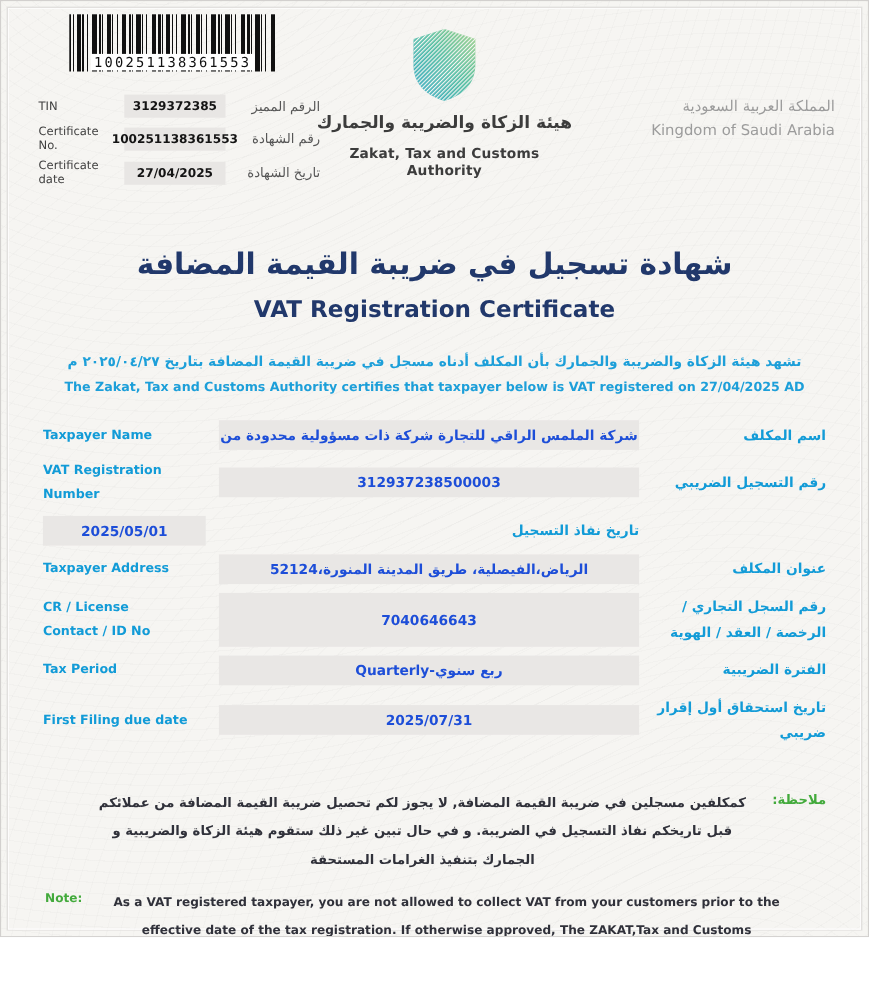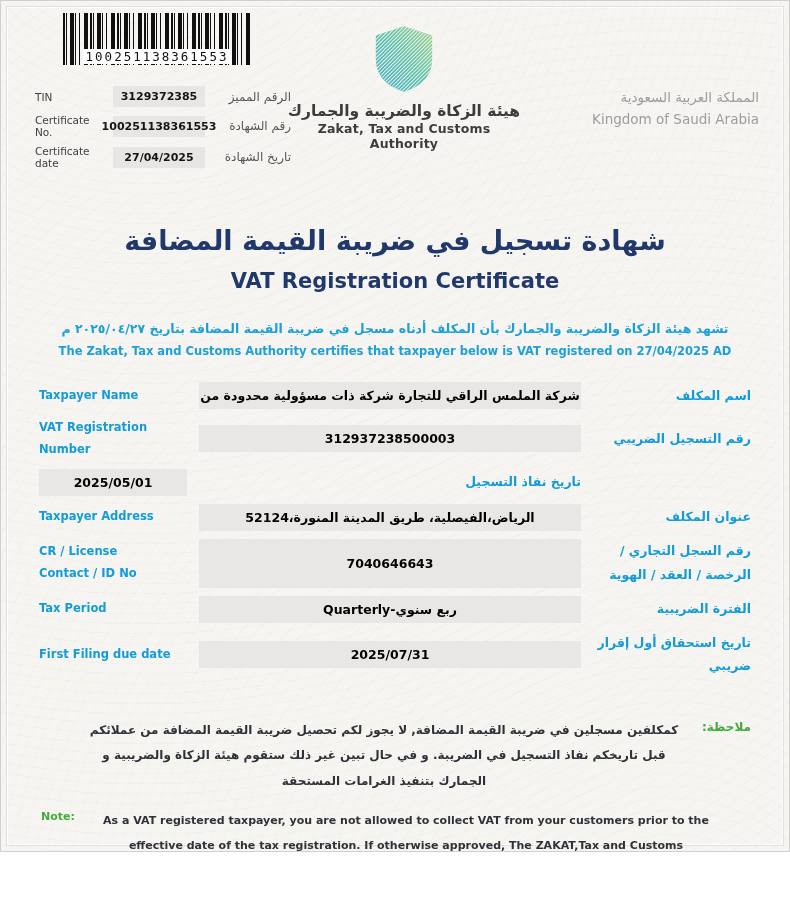--- a/index.html
+++ b/index.html
@@ -49,42 +49,42 @@
   .hf-label { font-size:10.5px; color:#3e3e3e; }
   .hf-box {
     background:#e8e6e4; height:21px; display:flex; align-items:center; justify-content:center;
     font-size:11px; font-weight:bold; color:#141414;
   }
   .hf-ar { font-size:12px; color:#565656; direction:rtl; text-align:right; white-space:nowrap; }
 
   .h-center { flex:1; text-align:center; padding-top:12px; }
   .shield { display:inline-block; }
   .org-ar { margin-top:5px; font-size:15.5px; font-weight:bold; color:#3c3c3c; direction:rtl; }
-  .org-en { margin-top:1px; font-size:12.5px; font-weight:bold; color:#3c3c3c; letter-spacing:0.2px; }
+  .org-en { margin-top:12px; font-size:12.5px; font-weight:bold; color:#3c3c3c; letter-spacing:0.2px; }
 
   .h-right { width:238px; flex:none; text-align:right; padding-top:76px; color:#9c9c9c; }
   .country-ar { font-size:13.5px; direction:rtl; }
   .country-en { font-size:13.5px; margin-top:6px; }
 
   
   .title-block { text-align:center; margin-top:56px; }
   .title-ar { font-size:27px; font-weight:bold; color:#21386b; direction:rtl; }
   .title-en { font-size:21px; font-weight:bold; color:#21386b; margin-top:13px; }
 
   .statement { text-align:center; margin-top:28px; }
   .stmt-ar { font-size:12.5px; font-weight:bold; color:#1d9fd9; direction:rtl; }
   .stmt-en { font-size:11.5px; font-weight:bold; color:#1d9fd9; margin-top:8px; }
 
   
   .table { margin:24px 38px 0 38px; }
   .row { display:grid; grid-template-columns:148px 1fr 158px; column-gap:12px; align-items:center; margin-bottom:8px; }
   .lbl-en { font-size:11.5px; font-weight:bold; color:#129bd7; white-space:pre-line; line-height:1.9; }
   .val {
     background:#e9e7e5; min-height:27px; display:flex; align-items:center; justify-content:center;
-    font-size:12.5px; font-weight:bold; color:#000000; padding:2px 0; text-align:center;
+    font-size:12.5px; font-weight:bold; color:#1d4ed8; padding:2px 0; text-align:center;
   }
   .row-tall .val { min-height:49px; }
   .lbl-ar { font-size:12.5px; font-weight:bold; color:#129bd7; direction:rtl; text-align:right; line-height:1.9; }
 
   
   .note-ar { position:relative; margin:40px 38px 0 38px; direction:rtl; }
   .note-ar .note-label { position:absolute; right:0; top:2px; color:#43aa3c; font-weight:bold; font-size:12px; }
   .note-ar .note-text { margin:0 62px 0 40px; text-align:center; font-size:12px; font-weight:bold; color:#30313a; line-height:2.1; }
   .note-en { position:relative; margin:14px 38px 0 38px; }
   .note-en .note-label { position:absolute; left:2px; top:2px; color:#43aa3c; font-weight:bold; font-size:11px; }

